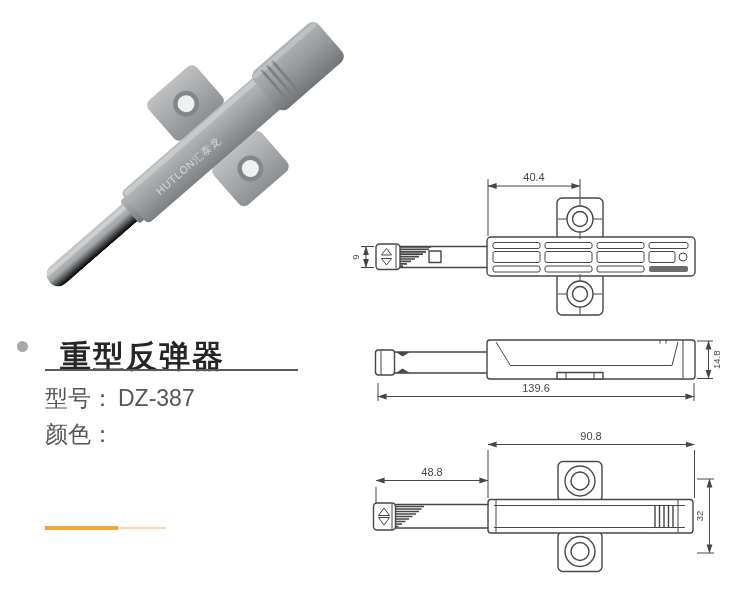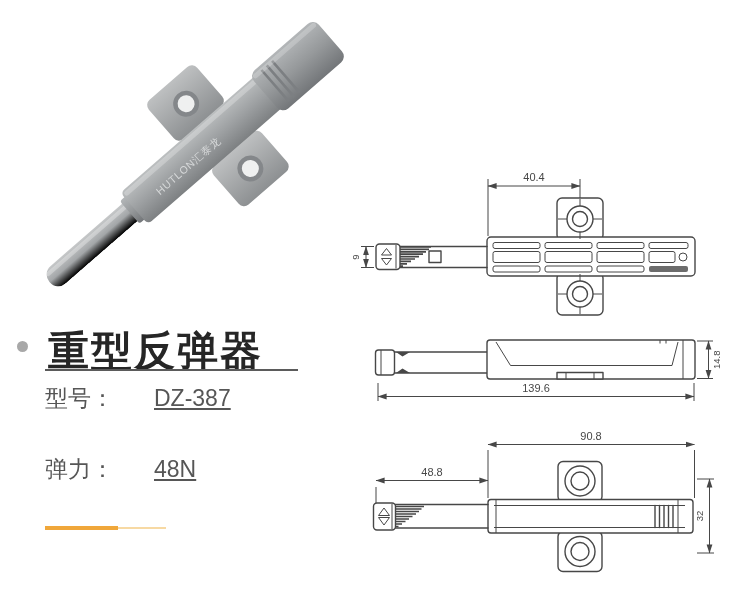--- a/index.html
+++ b/index.html
@@ -7,33 +7,33 @@
     position:relative; width:750px; height:612px; overflow:hidden;
     background:var(--bg,#ffffff);
     font-family:"Liberation Sans","DejaVu Sans",sans-serif;
   }
   
   .bullet {
     position:absolute; left:17px; top:341px; width:11px; height:11px;
     border-radius:50%; background:var(--bullet-color,#a8a8a8);
   }
   .title {
-    position:absolute; left:44px; top:320px; margin:4px;
-    font-size:41px; font-weight:bold; letter-spacing:2px;
+    position:absolute; left:44px; top:320px; margin:16px;
+    font-size:31px; font-weight:bold; letter-spacing:2px;
     color:var(--title-color,#262626);
   }
   .title-underline {
     position:absolute; left:45px; top:369px; width:253px; height:2px;
     background:#5b5b5b;
   }
   .specs { position:absolute; left:45px; top:381px; width:230px; }
   .spec-row { display:flex; align-items:center; height:35.5px;
-    font-size:23px; color:var(--text-color,#565656);gap:36px; }
+    font-size:23px; color:var(--text-color,#565656); }
   .spec-label { margin-right:4px; white-space:nowrap; }
-  .spec-value { white-space:nowrap;text-decoration:underline; }
+  .spec-value { white-space:nowrap; }
   .accent-line { position:absolute; left:45px; top:526px; width:122px; height:5px; }
   .accent-thick { position:absolute; left:0; top:0; width:73px; height:3.5px;
     background:var(--accent-strong,#f0a73a); }
   .accent-thin  { position:absolute; left:73px; top:1px; width:48px; height:1.8px;
     background:var(--accent-soft,#f7d9a3); }
   
   .photo-svg { position:absolute; left:25px; top:8px; }
   .draw-svg  { position:absolute; left:350px; top:150px; }
   .ln   { fill:none; stroke:var(--line-color,#474747); stroke-width:1.4;
           stroke-linejoin:round; stroke-linecap:round; }
@@ -110,24 +110,21 @@
   <span class="bullet"></span>
   <h1 class="title">重型反弹器</h1>
   <div class="title-underline"></div>
 
   <div class="specs">
     <div class="spec-row">
       <span class="spec-label">型号：</span>
       <span class="spec-value">DZ-387</span>
     </div>
     <div class="spec-row">
-    </div>
-    <div class="spec-row">
-      <span class="spec-label">弹力：</span>
-      <span class="spec-value">48N</span>
+      <span class="spec-label">颜色：</span>
     </div>
   </div>
 
   <div class="accent-line">
     <span class="accent-thick"></span>
     <span class="accent-thin"></span>
   </div>
 
   <svg class="draw-svg" width="400" height="462" viewBox="350 150 400 462">
     <defs>

